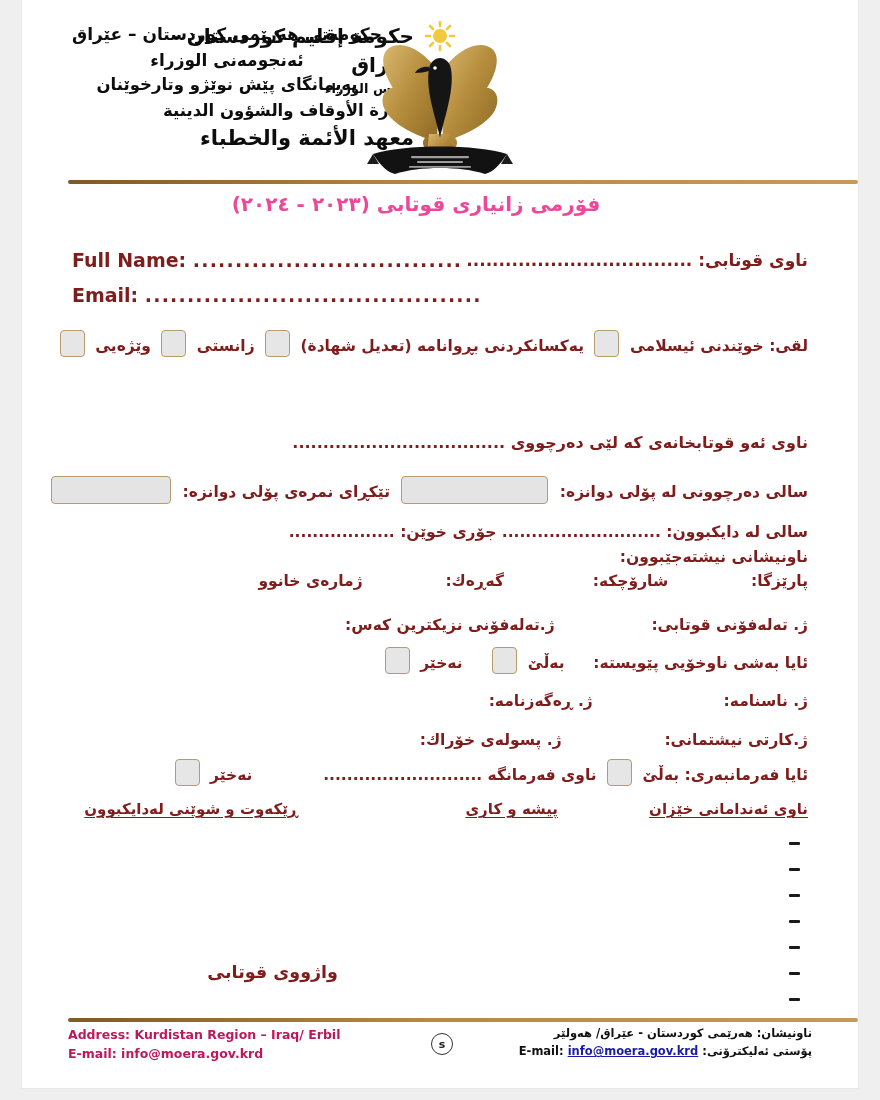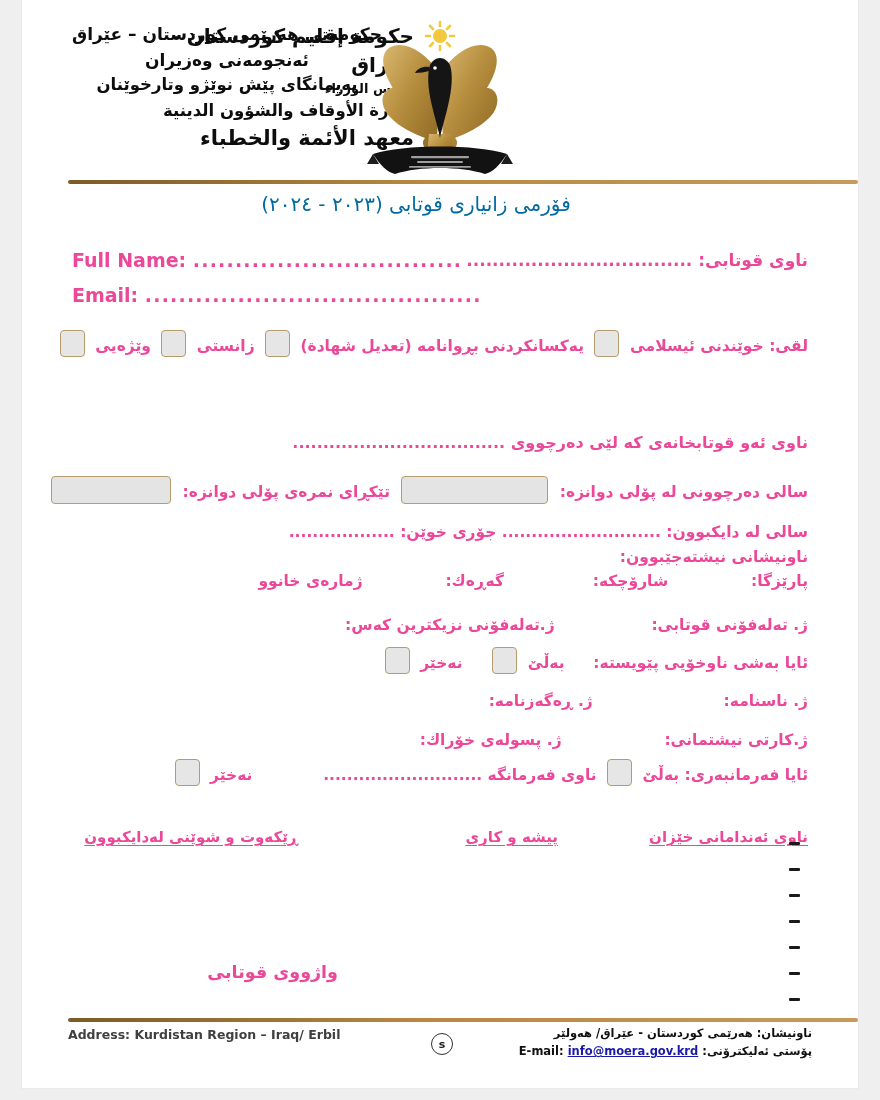--- a/index.html
+++ b/index.html
@@ -46,51 +46,51 @@
     border-radius:2px;
   }
   .rule-bottom{
     position:absolute;left:46px;top:1018px;width:790px;height:3.5px;
     background:linear-gradient(to left,#c59a5b 0%,#b8893f 55%,#7d5a27 100%);
     border-radius:2px;
   }
   
   .form-title{
     position:absolute;left:0;top:192px;width:788px;text-align:center;
-    direction:rtl;font-size:20px;font-weight:normal;color:#0369a1;
+    direction:rtl;font-size:20px;font-weight:bold;color:#ec4899;
   }
   
   .body{
     position:absolute;left:0;top:0;width:836px;height:824px;
-    color:#ec4899;
+    color:#7f1d1d;
   }
   .row{position:absolute;direction:rtl;white-space:nowrap;font-weight:bold;}
   .ltr{direction:ltr;}
   .dots{letter-spacing:1.2px;font-weight:bold;}
   .chk{
     display:inline-block;width:23px;height:25px;
     border:1.6px solid #b79a6d;border-radius:4px;
     background:#e6e6e6;vertical-align:-6px;margin:0 5px;
   }
   .ibox{
     display:inline-block;width:118px;height:26px;
     border:1.6px solid #b79a6d;border-radius:4px;
     background:#e4e4e4;vertical-align:-7px;margin:0 6px;
   }
   .ibox.wide{width:145px;}
   .uline{text-decoration:underline;text-underline-offset:3px;}
   
-  .fam-head{position:absolute;top:828px;direction:rtl;font-weight:bold;font-size:15px;}
+  .fam-head{position:absolute;top:800px;direction:rtl;font-weight:bold;font-size:15px;}
   .dash{
     position:absolute;width:11px;height:3px;background:#1a1a1a;border-radius:1px;
   }
   
   .foot-left{
     position:absolute;left:46px;top:1026px;direction:ltr;text-align:left;
-    font-size:12.5px;font-weight:bold;line-height:1.5;color:#404040;
+    font-size:12.5px;font-weight:bold;line-height:1.5;color:#be185d;
   }
   .foot-right{
     position:absolute;right:46px;top:1024px;direction:rtl;text-align:right;
     font-size:11.5px;font-weight:bold;line-height:1.6;color:#111;
   }
   .foot-right .mail a{color:#1a1aa8;text-decoration:underline;}
   .seal{
     position:absolute;left:409px;top:1033px;width:20px;height:20px;
     border:1.4px solid #333;border-radius:50%;
     font-size:11px;font-weight:bold;color:#222;
@@ -106,21 +106,21 @@
 
     <div class="hdr-ar">
       <div class="l1">حكومة إقليم كوردستان - العراق</div>
       <div class="l2">مجلس الوزراء</div>
       <div class="l3">وزارة الأوقاف والشؤون الدينية</div>
       <div class="l4">معهد الأئمة والخطباء</div>
     </div>
 
     <div class="hdr-ku">
       <div class="l1">حکومەتی هەرێمی کوردستان – عێراق</div>
-      <div class="l2">ئەنجومەنی وەزیران</div>
+      <div class="l2">ئەنجومەنی الوزراء</div>
       <div class="l4">پەیمانگای پێش نوێژو وتارخوێنان</div>
     </div>
 
     <div class="emblem">
       <svg viewBox="0 0 150 165" width="150" height="165" aria-hidden="true">
         <defs>
           <linearGradient id="gold" x1="0" y1="0" x2="1" y2="1">
             <stop offset="0%" stop-color="#d9b871"></stop>
             <stop offset="45%" stop-color="#b78e3e"></stop>
             <stop offset="100%" stop-color="#8a6622"></stop>
@@ -285,20 +285,21 @@
     <div class="dash" style="right:58px;top:972px;"></div>
     <div class="dash" style="right:58px;top:998px;"></div>
 
     <div class="row" style="right:520px;top:962px;font-size:17.5px;margin-left:17px;">واژووی قوتابی</div>
   </div>
 
   <div class="rule-bottom"></div>
 
   <div class="foot-left">
     <div>Address: Kurdistan Region – Iraq/ Erbil</div>
+    <div>E-mail: info@moera.gov.krd</div>
   </div>
 
   <div class="seal">s</div>
 
   <div class="foot-right">
     <div>ناونیشان: هەرێمی کوردستان - عێراق/ هەولێر</div>
     <div class="mail">
       <span>پۆستی ئەلیکترۆنی:</span>
       <span style="direction:ltr;display:inline-block;">
         <span>E-mail:</span>

